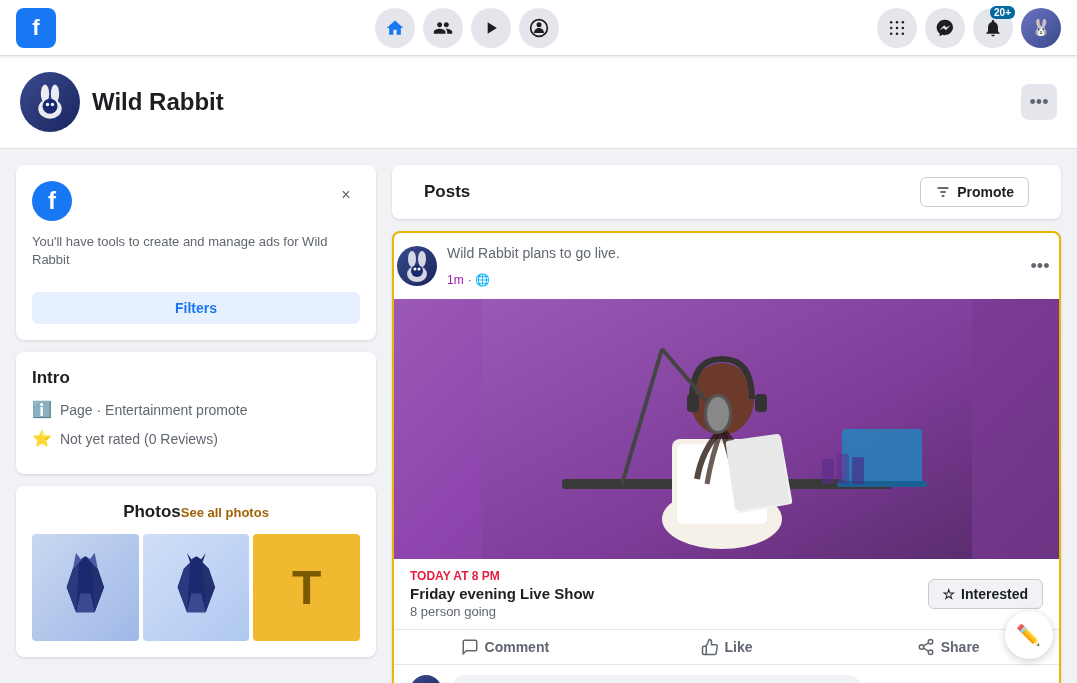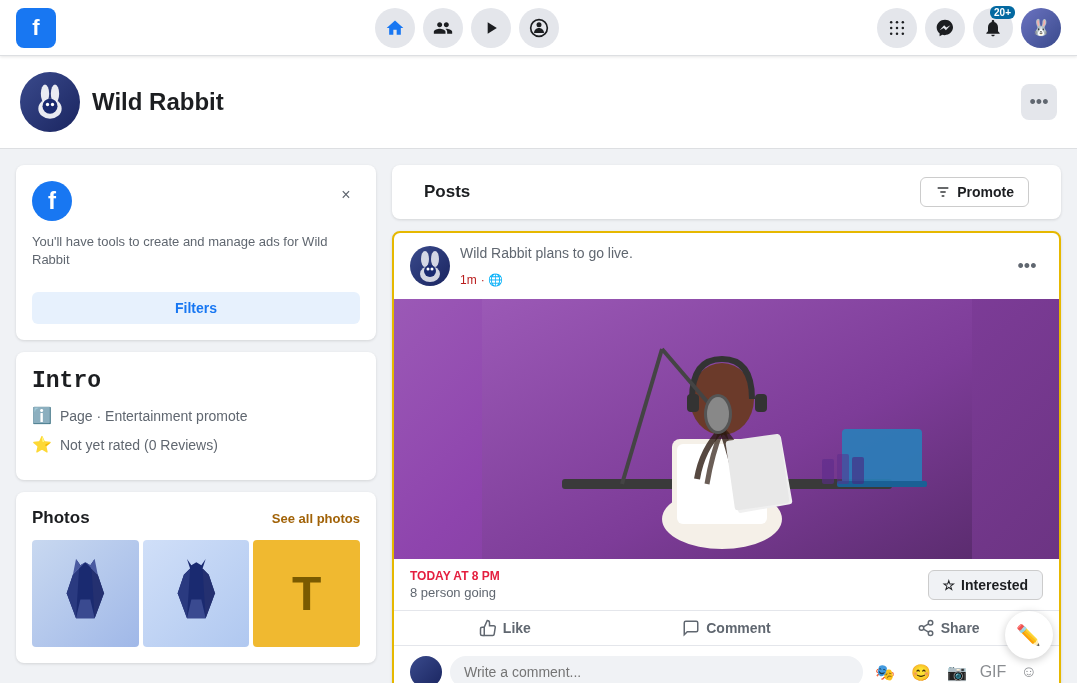--- a/index.html
+++ b/index.html
@@ -85,26 +85,26 @@
     }
     .ad-title { font-size: 15px; font-weight: 700; line-height: 1.3; margin-bottom: 8px; }
     .ad-desc { font-size: 13px; color: #606770; line-height: 1.4; margin-bottom: 23px; }
     .promote-btn {
       width: 100%; padding: 8px; border-radius: 6px; border: none;
       background: #e7f1fd; color: #1877f2; font-weight: 600; font-size: 14px;
       cursor: pointer;
     }
 
     
-    .intro-title { font-size: 23px; font-weight: 700; margin-bottom: 12px; font-family: Liberation Mono, monospace; }
+    .intro-title { font-size: 17px; font-weight: 700; margin-bottom: 12px; }
     .intro-row { display: flex; align-items: center; gap: 8px; margin-bottom: 10px; color: #606770; }
     .intro-icon { font-size: 16px; color: #8a8d91; }
 
     
-    .photos-header { display: flex; align-items: center; justify-content: space-between; margin-bottom: 12px; }
+    .photos-header { display: flex; align-items: center; justify-content: center; margin-bottom: 12px; }
     .photos-title { font-size: 17px; font-weight: 700; }
     .see-all-link { color: #a16207; font-weight: 600; font-size: 13px; text-decoration: none; cursor: pointer; }
     .photos-grid { display: grid; grid-template-columns: repeat(3, 1fr); gap: 4px; }
     .photo-thumb {
       aspect-ratio: 1; border-radius: 4px; overflow: hidden;
       background: #e4e6eb; display: flex; align-items: center; justify-content: center;
     }
     .photo-rabbit {
       width: 100%; height: 100%;
       background: linear-gradient(135deg, #c8d8f0 0%, #a0b8e8 100%);
@@ -132,30 +132,30 @@
       background: #fff; cursor: pointer; font-size: 14px; font-weight: 600; color: #1c1e21;
     }
 
     
     .post-card {
       background: #fff; border-radius: 8px;
       box-shadow: 0 1px 3px rgba(0,0,0,0.12);
       border: 2px solid #e6b800;
       overflow: hidden;
     }
-    .post-header { padding: 12px 16px; display: flex; align-items: center; justify-content: space-between; }
+    .post-header { padding: 12px 3px; display: flex; align-items: center; justify-content: space-between; }
     .post-avatar {
       width: 40px; height: 40px; border-radius: 50%;
       background: linear-gradient(135deg, #3a4a8c 0%, #1a2560 100%);
       display: flex; align-items: center; justify-content: center; flex-shrink: 0; margin-right: 10px;
     }
     .post-info { flex: 1; }
     .post-author { font-size: 14px; font-weight: 700; }
     .post-author span { font-weight: 400; color: #606770; }
-    .post-meta { font-size: 12px; color: #b91c1c; display: flex; align-items: center; gap: 4px; margin-top: 12px; }
+    .post-meta { font-size: 12px; color: #a21caf; display: flex; align-items: center; gap: 4px; margin-top: 12px; }
     .post-more-btn {
       width: 32px; height: 32px; border-radius: 50%; border: none;
       background: transparent; cursor: pointer; display: flex; align-items: center;
       justify-content: center; font-size: 18px; color: #606770;
     }
 
     
     .post-image {
       width: 100%; height: 260px; overflow: hidden; position: relative;
     }
@@ -452,41 +452,42 @@
             <rect x="340" y="160" width="12" height="25" rx="2" fill="#5b2c8c" opacity="0.6"></rect>
             <rect x="355" y="155" width="12" height="30" rx="2" fill="#5b2c8c" opacity="0.5"></rect>
             <rect x="370" y="158" width="12" height="27" rx="2" fill="#4a2580" opacity="0.6"></rect>
           </svg>
         </div>
       </div>
 
       <div class="event-info-bar">
         <div>
           <div class="event-date">TODAY AT 8 PM</div>
+          <div class="event-title">Friday evening Live Show</div>
           <div class="event-going">8 person going</div>
         </div>
         <button class="interested-btn">
           <span>☆</span>
           <span>Interested</span>
         </button>
       </div>
 
       <div class="post-actions">
+        <button class="action-btn">
+          <svg width="18" height="18" viewBox="0 0 24 24" fill="none" stroke="currentColor" stroke-width="2">
+              <path d="M21 15a2 2 0 01-2 2H7l-4 4V5a2 2 0 012-2h14a2 2 0 012 2z"></path>
+            </svg>
+          <span>Comment</span>
+        </button>
         <button class="action-btn">
           <svg width="18" height="18" viewBox="0 0 24 24" fill="none" stroke="currentColor" stroke-width="2">
               <path d="M14 9V5a3 3 0 00-3-3l-4 9v11h11.28a2 2 0 002-1.7l1.38-9a2 2 0 00-2-2.3H14z"></path>
               <path d="M7 22H4a2 2 0 01-2-2v-7a2 2 0 012-2h3"></path>
             </svg>
           <span>Like</span>
-        </button>
-        <button class="action-btn">
-          <svg width="18" height="18" viewBox="0 0 24 24" fill="none" stroke="currentColor" stroke-width="2">
-              <path d="M21 15a2 2 0 01-2 2H7l-4 4V5a2 2 0 012-2h14a2 2 0 012 2z"></path>
-            </svg>
-          <span>Comment</span>
         </button>
         <button class="action-btn">
           <svg width="18" height="18" viewBox="0 0 24 24" fill="none" stroke="currentColor" stroke-width="2">
               <circle cx="18" cy="5" r="3"></circle>
               <circle cx="6" cy="12" r="3"></circle>
               <circle cx="18" cy="19" r="3"></circle>
               <line x1="8.59" y1="13.51" x2="15.42" y2="17.49"></line>
               <line x1="15.41" y1="6.51" x2="8.59" y2="10.49"></line>
             </svg>
           <span>Share</span>

